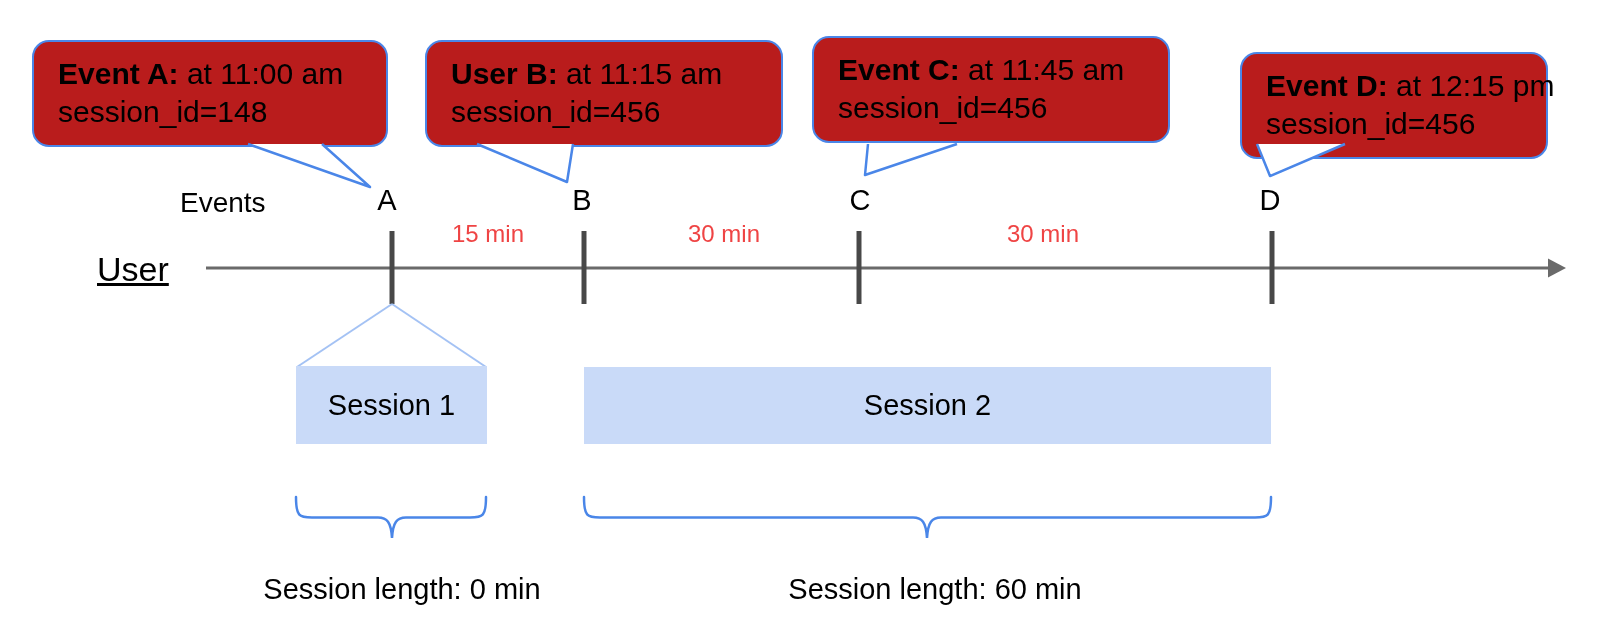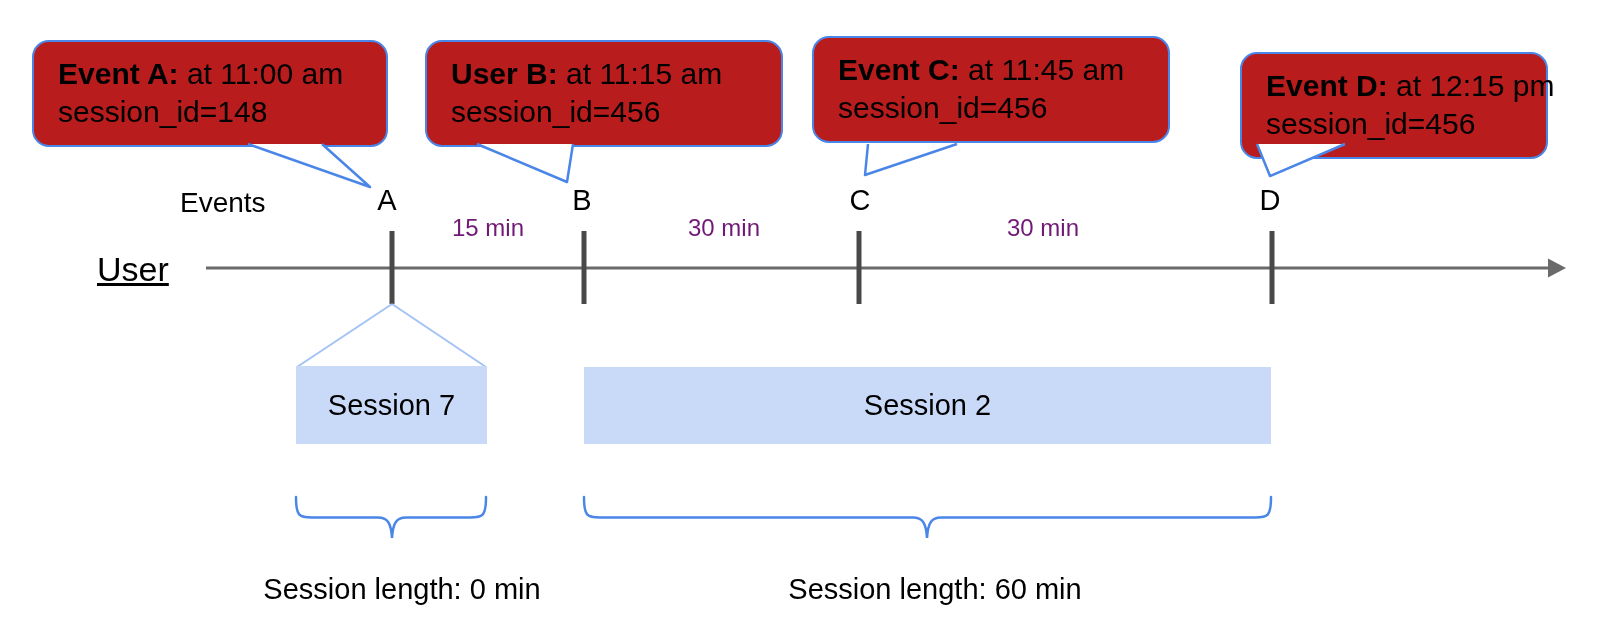--- a/index.html
+++ b/index.html
@@ -38,21 +38,21 @@
 
   #events-label{left:180px;top:187px;font-size:28px;}
   #user-label{left:97px;top:250px;font-size:34px;text-decoration:underline;}
 
   .event-letter{top:184px;font-size:29px;}
   #evt-a{left:387px;}
   #evt-b{left:582px;}
   #evt-c{left:860px;}
   #evt-d{left:1270px;}
 
-  .interval{top:214px;font-size:24px;color:#701a75;}
+  .interval{top:220px;font-size:24px;color:#ef4444;}
   #interval-0{left:488px;}
   #interval-1{left:724px;}
   #interval-2{left:1043px;}
 
   .session-bar{
     position:absolute;z-index:2;
     background:#c9daf8;
     display:flex;align-items:center;justify-content:center;
     font-size:29px;
   }
@@ -115,21 +115,21 @@
   <span class="lbl cx event-letter" id="evt-a">A</span>
   <span class="lbl cx event-letter" id="evt-b">B</span>
   <span class="lbl cx event-letter" id="evt-c">C</span>
   <span class="lbl cx event-letter" id="evt-d">D</span>
 
   <span class="lbl cx interval" id="interval-0">15 min</span>
   <span class="lbl cx interval" id="interval-1">30 min</span>
   <span class="lbl cx interval" id="interval-2">30 min</span>
 
   <div class="session-bar" id="session-bar-1">
-    <span>Session 7</span>
+    <span>Session 1</span>
   </div>
   <div class="session-bar" id="session-bar-2">
     <span>Session 2</span>
   </div>
 
   <span class="lbl cx session-length" id="session-length-1">Session length: 0 min</span>
   <span class="lbl cx session-length" id="session-length-2">Session length: 60 min</span>
 
 </div>
 

